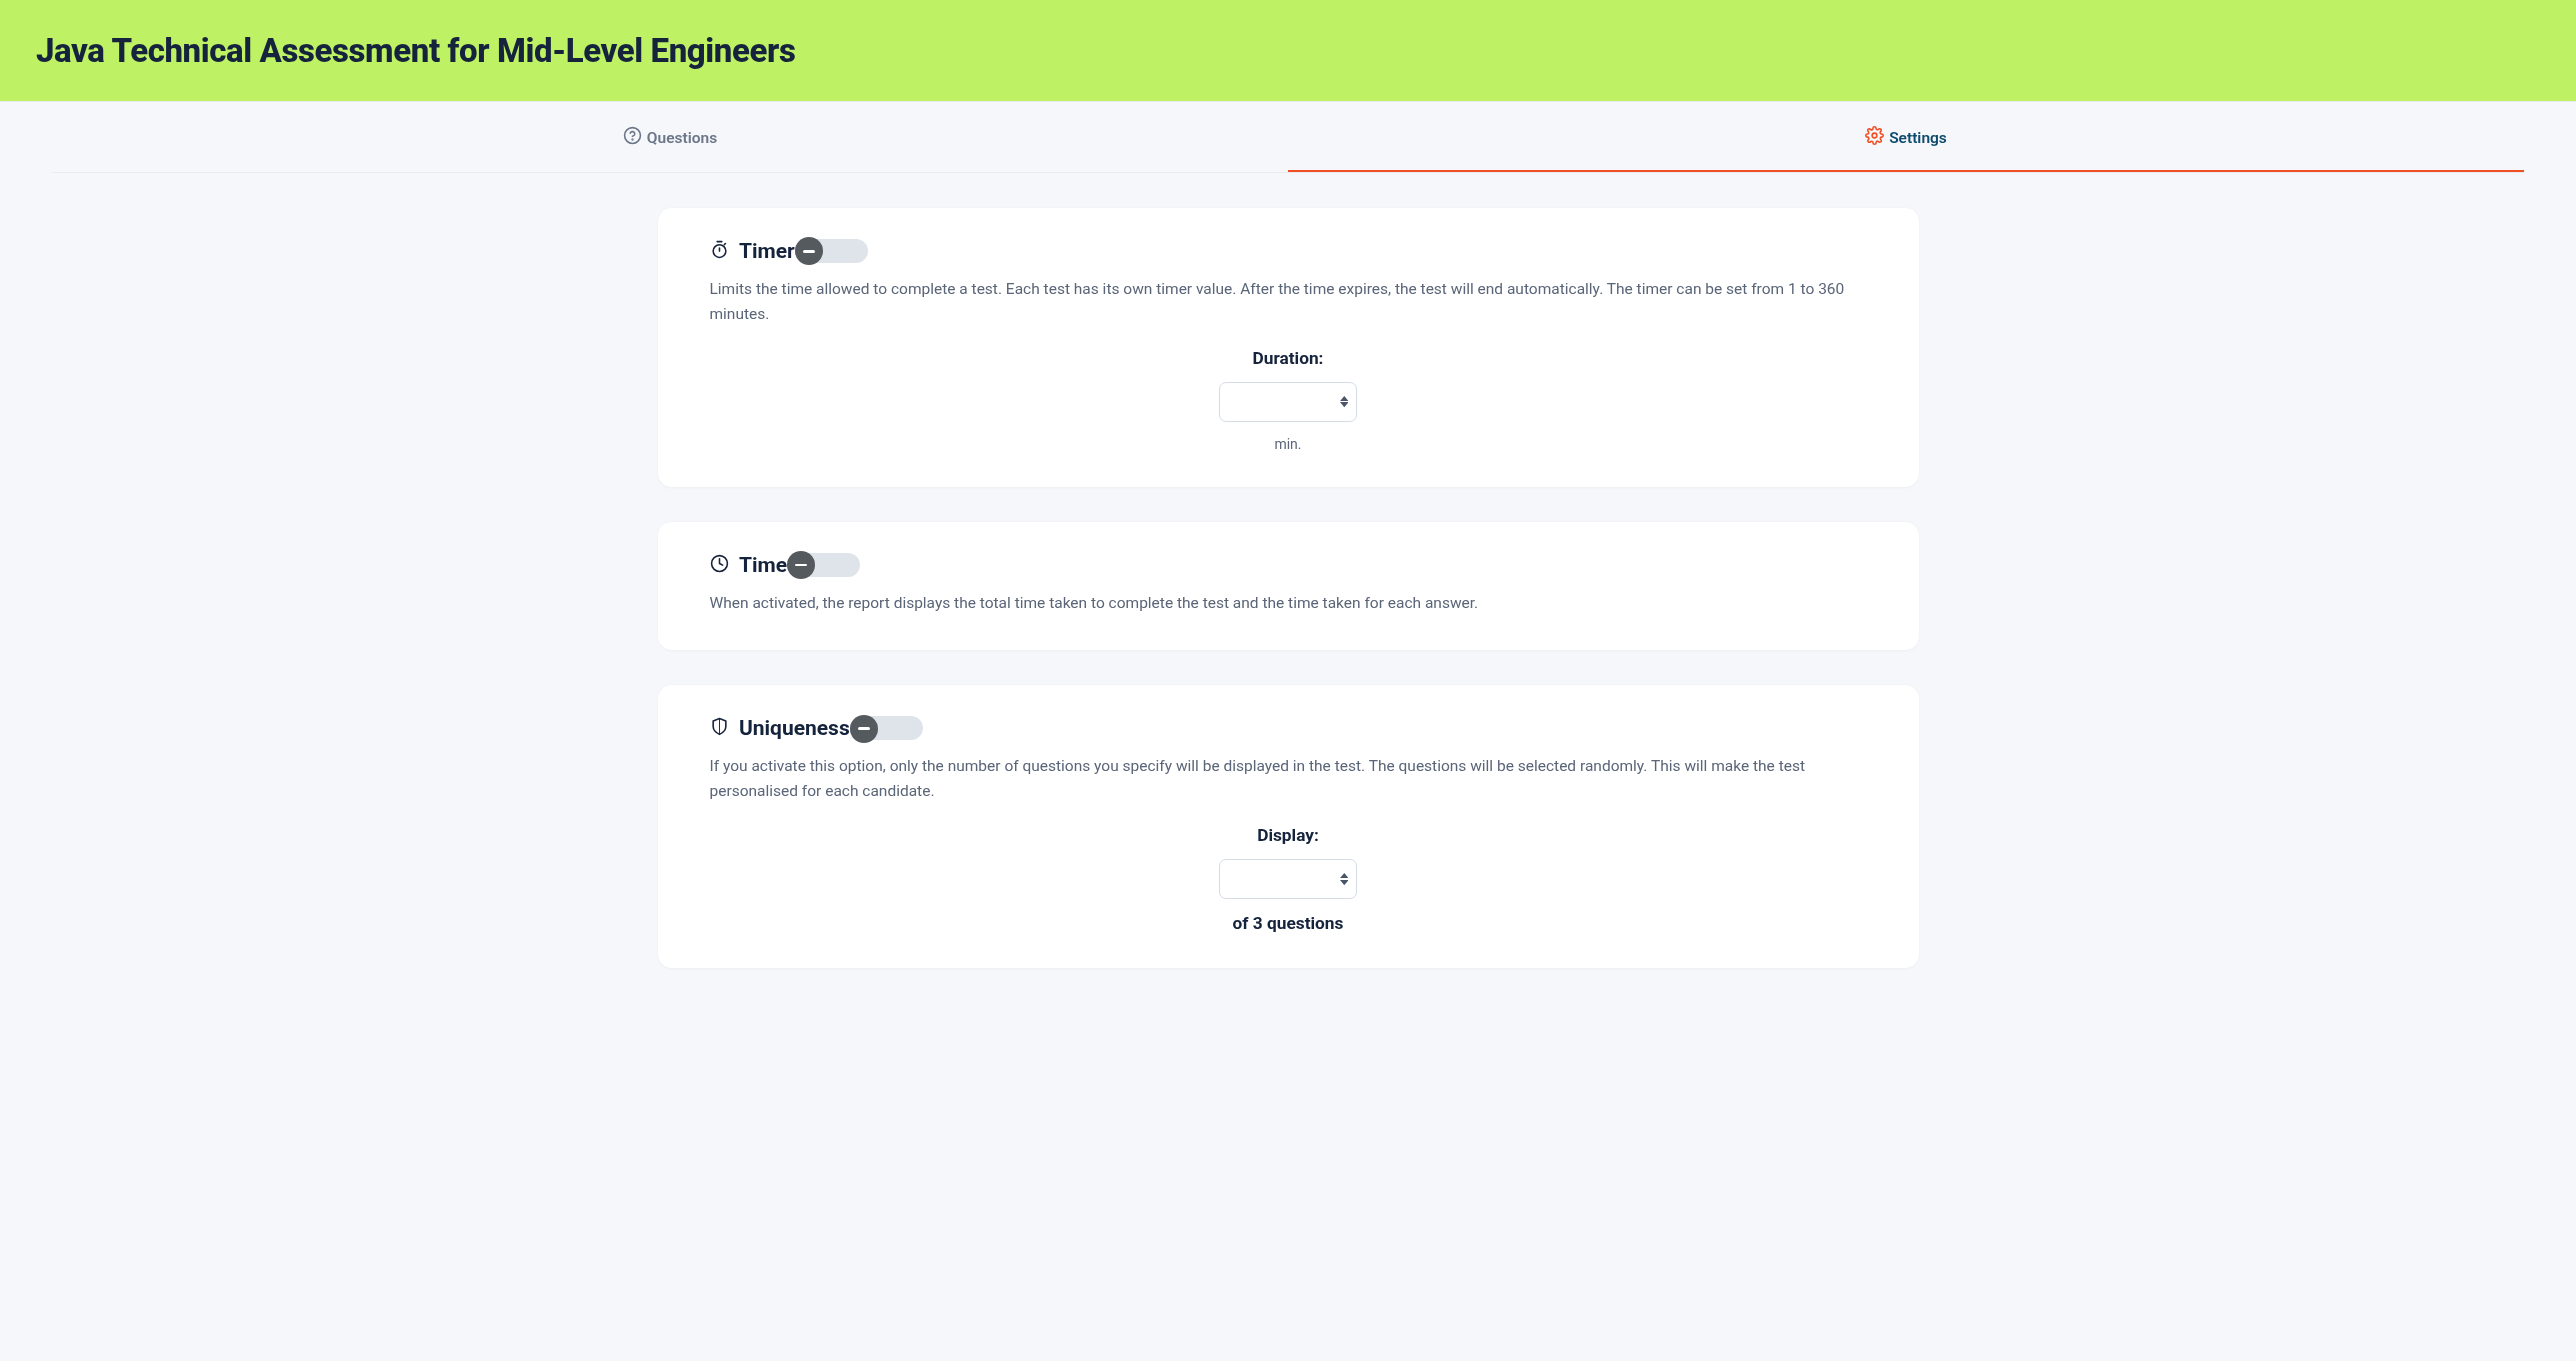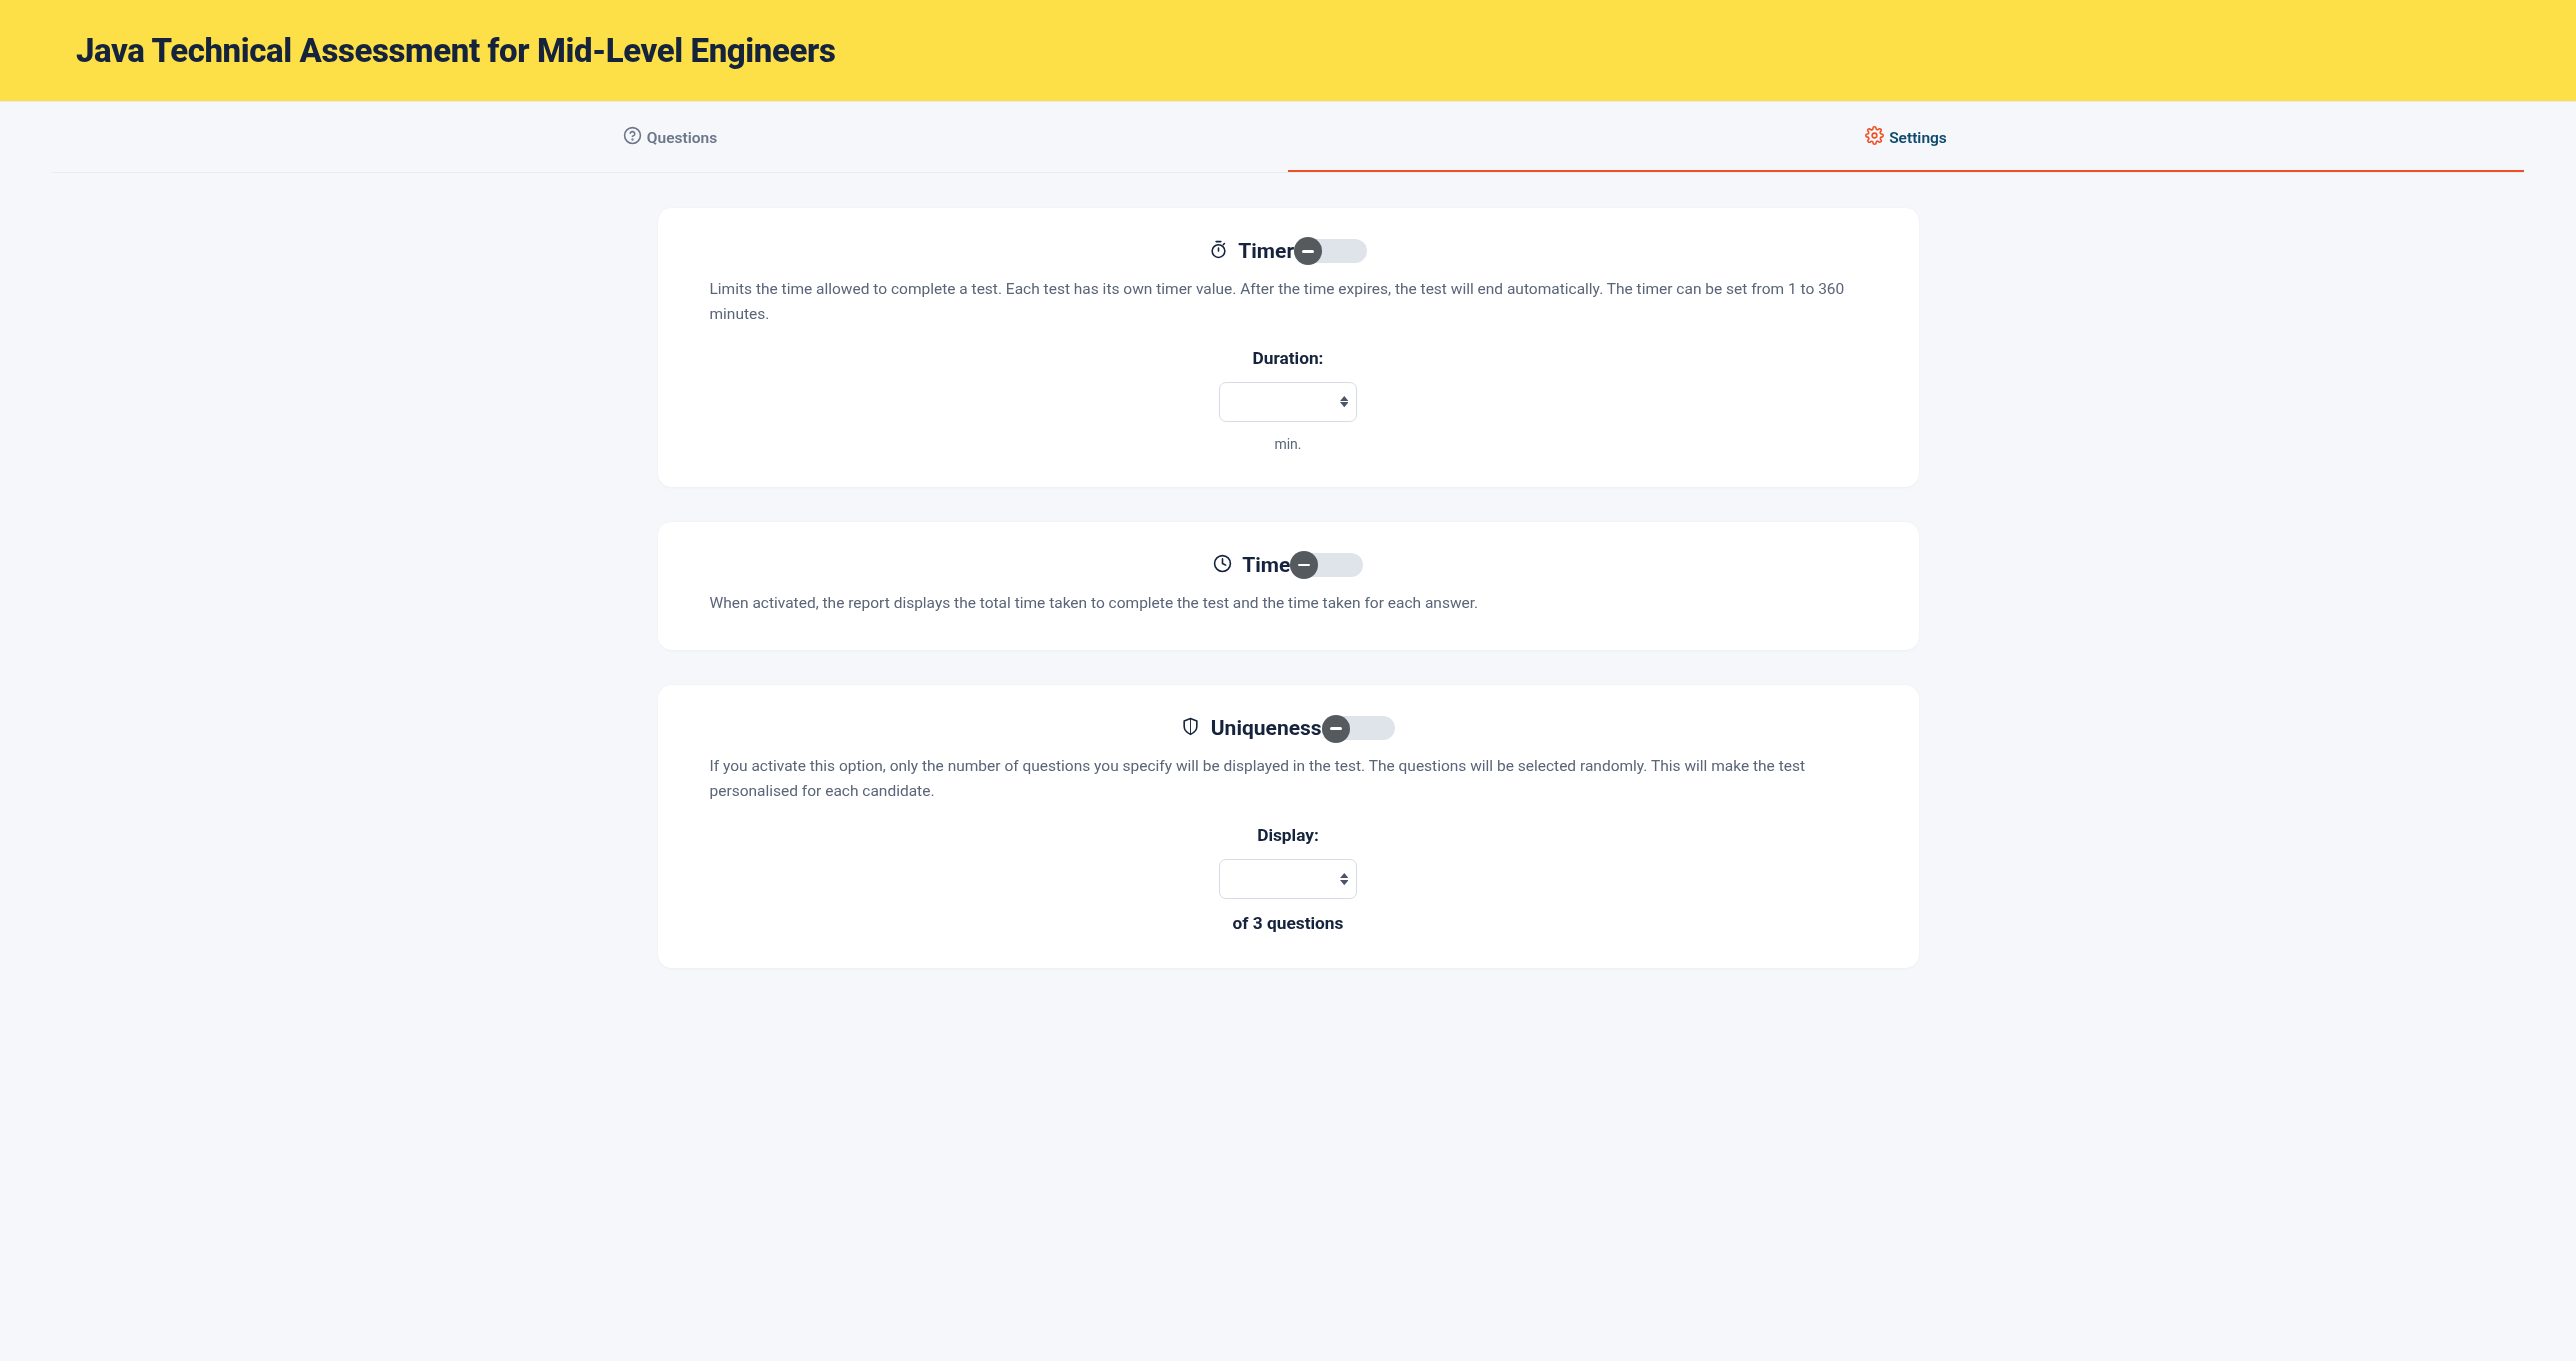--- a/index.html
+++ b/index.html
@@ -2,22 +2,22 @@
 <html style="font-size:14px"><head>
 <meta charset="utf-8">
 <style>
   * { box-sizing: border-box; margin: 0; padding: 0; }
   body {
     font-family: -apple-system, BlinkMacSystemFont, "Segoe UI", Roboto, "Helvetica Neue", Arial, sans-serif;
     background: #f5f7fa;
     color: #1a2332;
   }
   .header {
-    background: #fde047;
-    padding: 31px 76px;
+    background: #bef264;
+    padding: 31px 36px;
     border-bottom: 0.9px solid #e8ecf0;
   }
   .page-title {
     font-size: 33px;
     font-weight: 800;
     color: #15233c;
     letter-spacing: -0.4px;
   }
   .content-wrap {
     padding: 0 52px;
@@ -55,21 +55,21 @@
   }
   .card {
     background: #ffffff;
     border-radius: 14px;
     padding: 31px 52px 35px 52px;
     box-shadow: 0 0.9px 2.6px rgba(0,0,0,0.04);
   }
   .card-header {
     display: flex;
     align-items: center;
-    justify-content: center;
+    justify-content: flex-start;
     margin-bottom: 14px;
   }
   .card-title-wrap {
     display: flex;
     align-items: center;
     gap: 10.4px;
   }
   .card-title {
     font-size: 21px;
     font-weight: 700;

